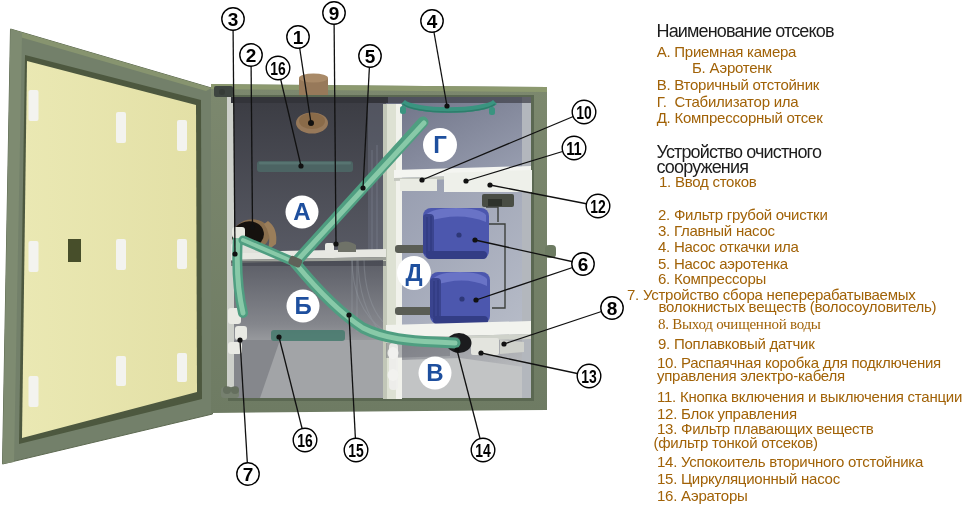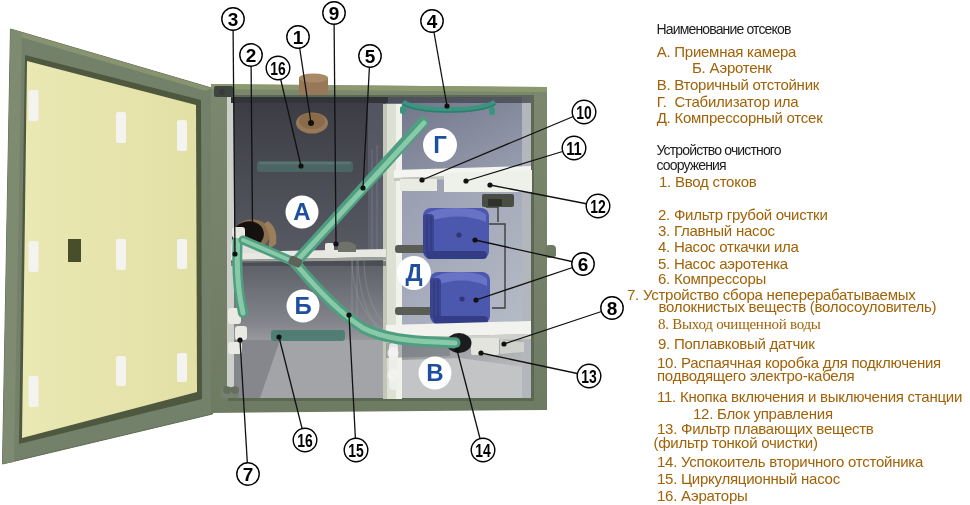--- a/index.html
+++ b/index.html
@@ -1,18 +1,18 @@
 <!DOCTYPE html>
 <html><head>
 <meta charset="utf-8">
 <style>
   html,body{margin:0;padding:0;}
   body{width:970px;height:505px;background:#ffffff;font-family:"Liberation Sans", sans-serif;position:relative;overflow:hidden;}
   .t{position:absolute;white-space:nowrap;color:#a16207;font-size:15px;letter-spacing:-0.25px;line-height:1;}
-  .h{position:absolute;white-space:nowrap;color:#1c1c1c;font-size:14px;letter-spacing:-0.85px;line-height:1;text-align:right;}
+  .h{position:absolute;white-space:nowrap;color:#1c1c1c;font-size:18px;letter-spacing:-0.85px;line-height:1;text-align:right;}
 </style>
 </head>
 <body>
 <svg width="970" height="505" viewBox="0 0 970 505" style="position:absolute;left:0;top:0">
 <defs>
   <linearGradient id="gPanel" x1="0" y1="0" x2="1" y2="0">
     <stop offset="0" stop-color="#eae8b3"></stop>
         <stop offset="1" stop-color="#e3e0a6"></stop>
   </linearGradient>
   <linearGradient id="gA" x1="0" y1="0" x2="0" y2="1">
@@ -472,27 +472,27 @@
 <div class="t" style="left:627px;top:286.9px;">7. Устройство сбора неперерабатываемых</div>
 
 <div class="t" style="left:658.5px;top:298.9px;">волокнистых веществ (волосоуловитель)</div>
 
 <div class="t" style="left:658px;top:317.3px;font-family:Liberation Serif, serif;">8. Выход очищенной воды</div>
 
 <div class="t" style="left:658px;top:336px;">9. Поплавковый датчик</div>
 
 <div class="t" style="left:657px;top:354.7px;">10. Распаячная коробка для подключения</div>
 
-<div class="t" style="left:657px;top:368.4px;">подводящего электро-кабеля</div>
+<div class="t" style="left:657px;top:368.4px;">управления электро-кабеля</div>
 
 <div class="t" style="left:657px;top:388.8px;">11. Кнопка включения и выключения станции</div>
 
-<div class="t" style="left:657px;top:405.8px;margin-left:36px;">12. Блок управления</div>
+<div class="t" style="left:657px;top:405.8px;">12. Блок управления</div>
 
 <div class="t" style="left:657px;top:421.2px;">13. Фильтр плавающих веществ</div>
 
-<div class="t" style="left:653.5px;top:435px;">(фильтр тонкой очистки)</div>
+<div class="t" style="left:653.5px;top:435px;">(фильтр тонкой отсеков)</div>
 
 <div class="t" style="left:657px;top:454.4px;">14. Успокоитель вторичного отстойника</div>
 
 <div class="t" style="left:657px;top:471.4px;text-align:center;">15. Циркуляционный насос</div>
 
 <div class="t" style="left:657px;top:488.4px;">16. Аэраторы</div>
 
 </body></html>

